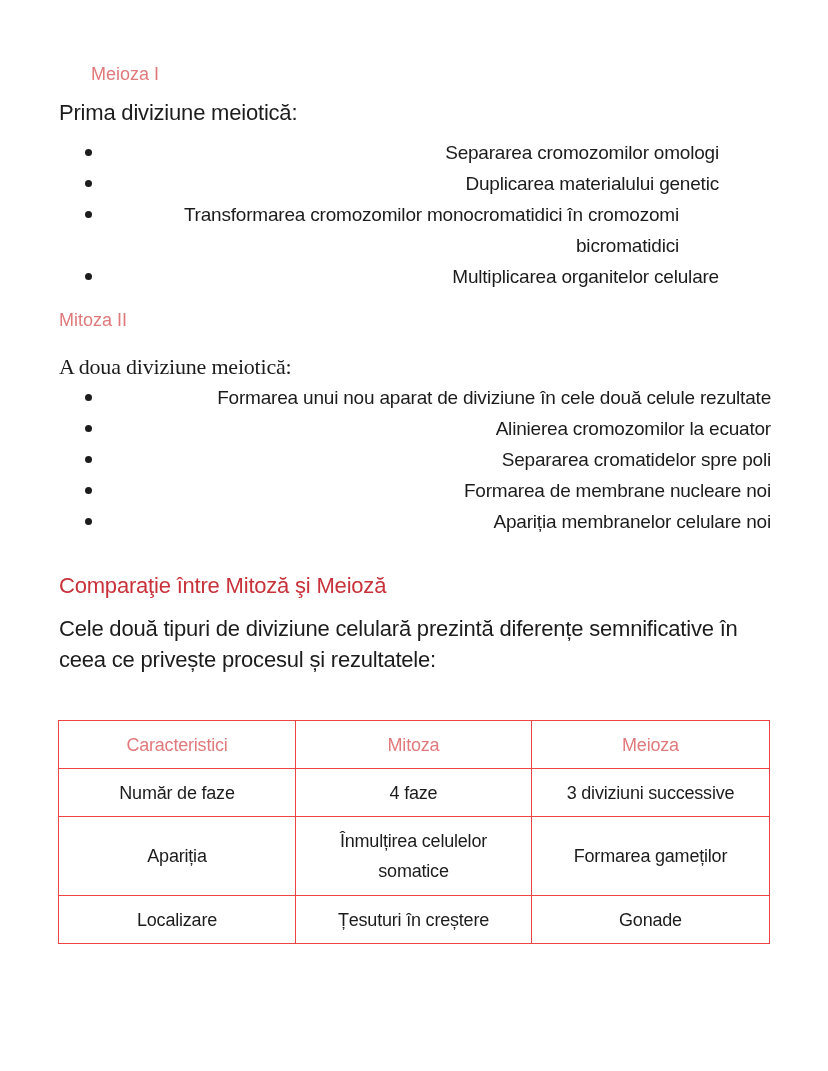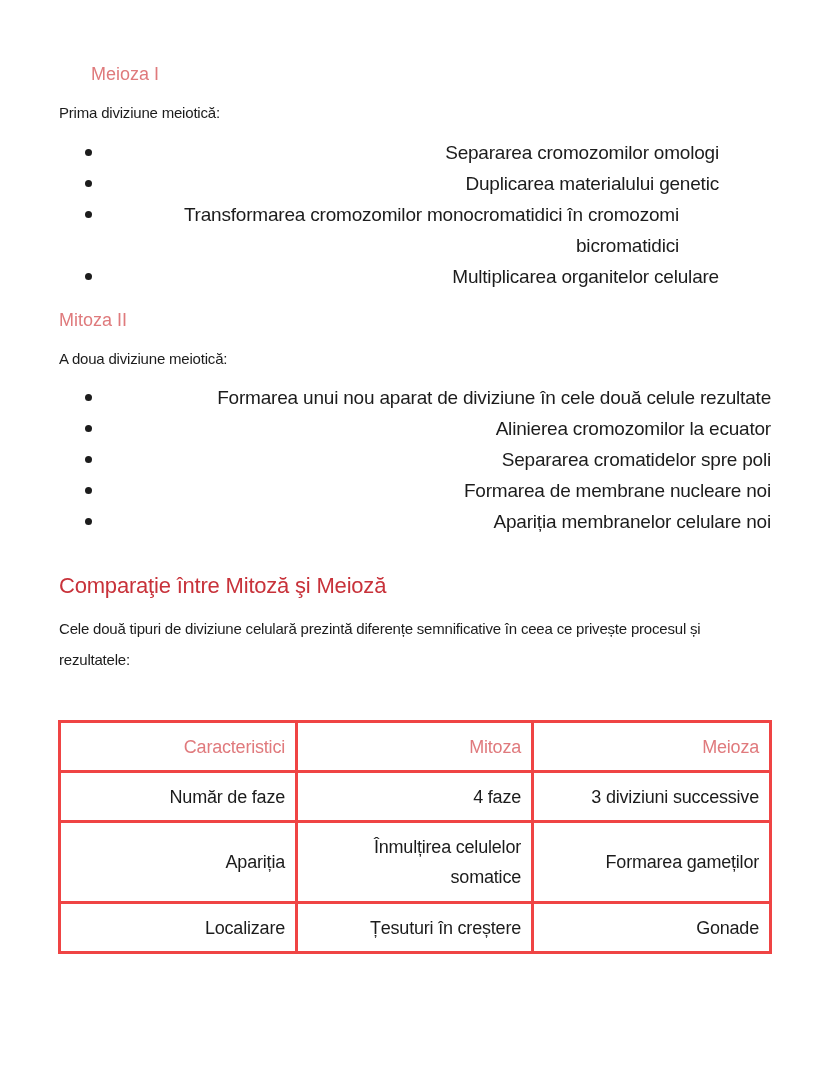--- a/index.html
+++ b/index.html
@@ -25,21 +25,21 @@
       position: absolute;
       left: 0;
       font-size: 18px;
       line-height: 24px;
       color: #df7a7c;
       white-space: nowrap;
     }
     .para {
       position: absolute;
       left: 0;
-      font-size: 15px;
+      font-size: 22px;
       line-height: 31px;
       color: #1c1c1c;
       letter-spacing: -0.2px;
     }
     .bullets {
       position: absolute;
       left: 0;
       margin: 0;
       padding: 0;
       list-style: none;
@@ -74,22 +74,22 @@
     }
     .cmp-table {
       position: absolute;
       left: -1px;
       top: 720px;
       width: 711px;
       border-collapse: collapse;
       table-layout: fixed;
     }
     .cmp-table th, .cmp-table td {
-      border: 3px solid #ef4444;
-      text-align: right;
+      border: 1px solid #ef4444;
+      text-align: center;
       vertical-align: middle;
       font-size: 18px;
       line-height: 30px;
       padding: 8px 10px;
       letter-spacing: -0.2px;
     }
     .cmp-table th {
       font-weight: normal;
       color: #e07a7d;
       height: 31px;
@@ -113,21 +113,21 @@
   <div class="subheading" style="top:62px;margin-left:32px;">Meioza I</div>
   <div class="para" style="top:97px;">Prima diviziune meiotică:</div>
   <ul class="bullets" style="top:137px;">
     <li><span class="dot"></span><span>Separarea cromozomilor omologi</span></li>
     <li><span class="dot"></span><span>Duplicarea materialului genetic</span></li>
     <li style="padding-right:40px;"><span class="dot"></span><span>Transformarea cromozomilor monocromatidici în cromozomi bicromatidici</span></li>
     <li><span class="dot"></span><span>Multiplicarea organitelor celulare</span></li>
   </ul>
 
   <div class="subheading" style="top:308px;">Mitoza II</div>
-  <div class="para" style="top:343px;">A doua diviziune meiotică:</div>
+  <div class="para" style="top:351px;font-family:Liberation Serif, serif;">A doua diviziune meiotică:</div>
   <ul class="bullets" style="top:382px; width:712px;">
     <li><span class="dot"></span><span>Formarea unui nou aparat de diviziune în cele două celule rezultate</span></li>
     <li><span class="dot"></span><span>Alinierea cromozomilor la ecuator</span></li>
     <li><span class="dot"></span><span>Separarea cromatidelor spre poli</span></li>
     <li><span class="dot"></span><span>Formarea de membrane nucleare noi</span></li>
     <li><span class="dot"></span><span>Apariția membranelor celulare noi</span></li>
   </ul>
 
   <div class="section-title" style="top:571px;">Comparaţie între Mitoză şi Meioză</div>
   <div class="para" style="top:613px; width:700px;">Cele două tipuri de diviziune celulară prezintă diferențe semnificative în ceea ce privește procesul și rezultatele:</div>

